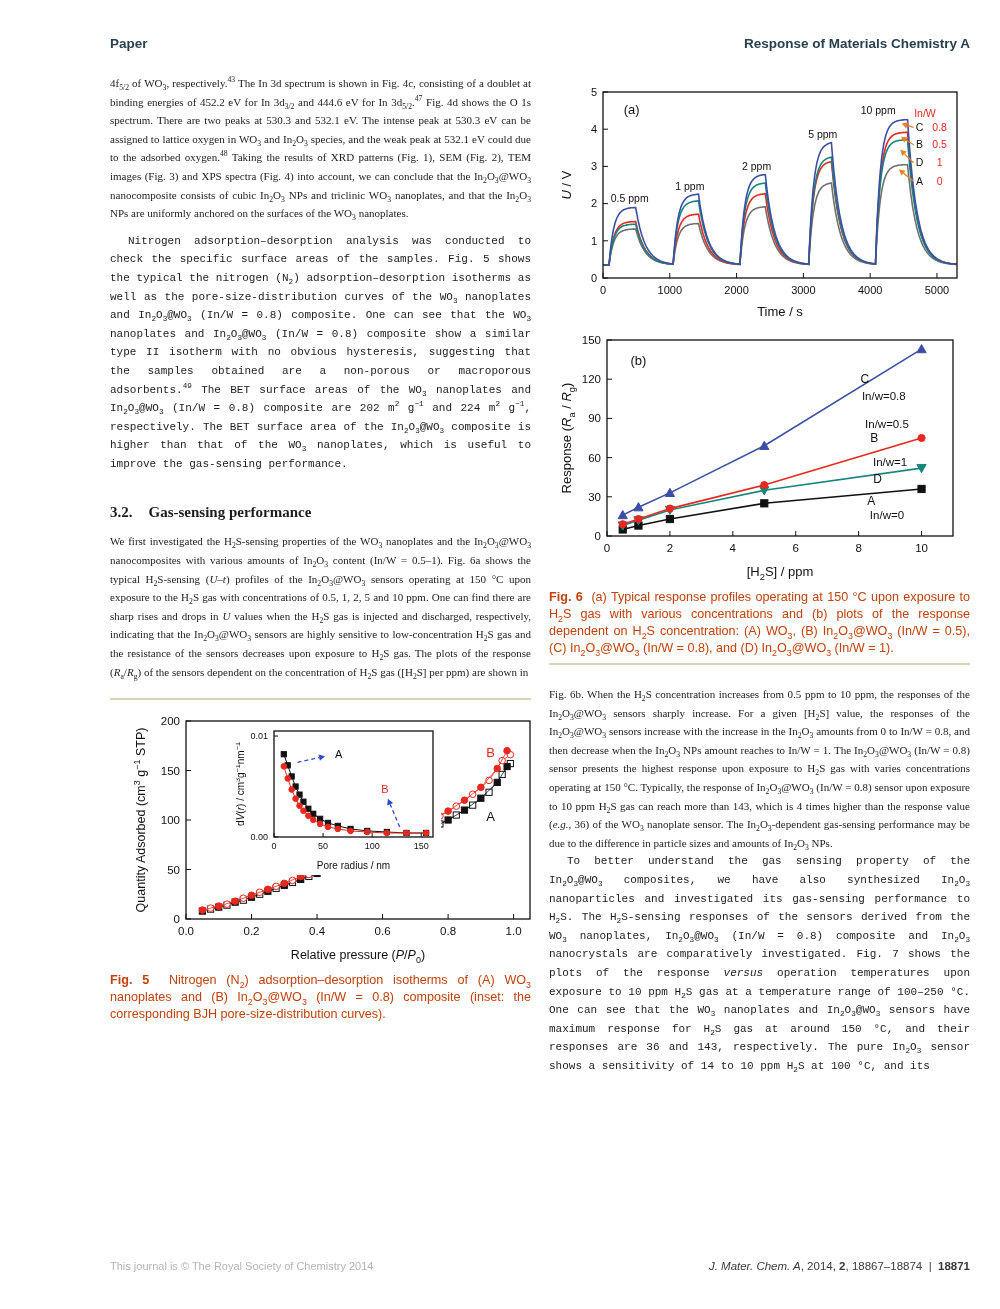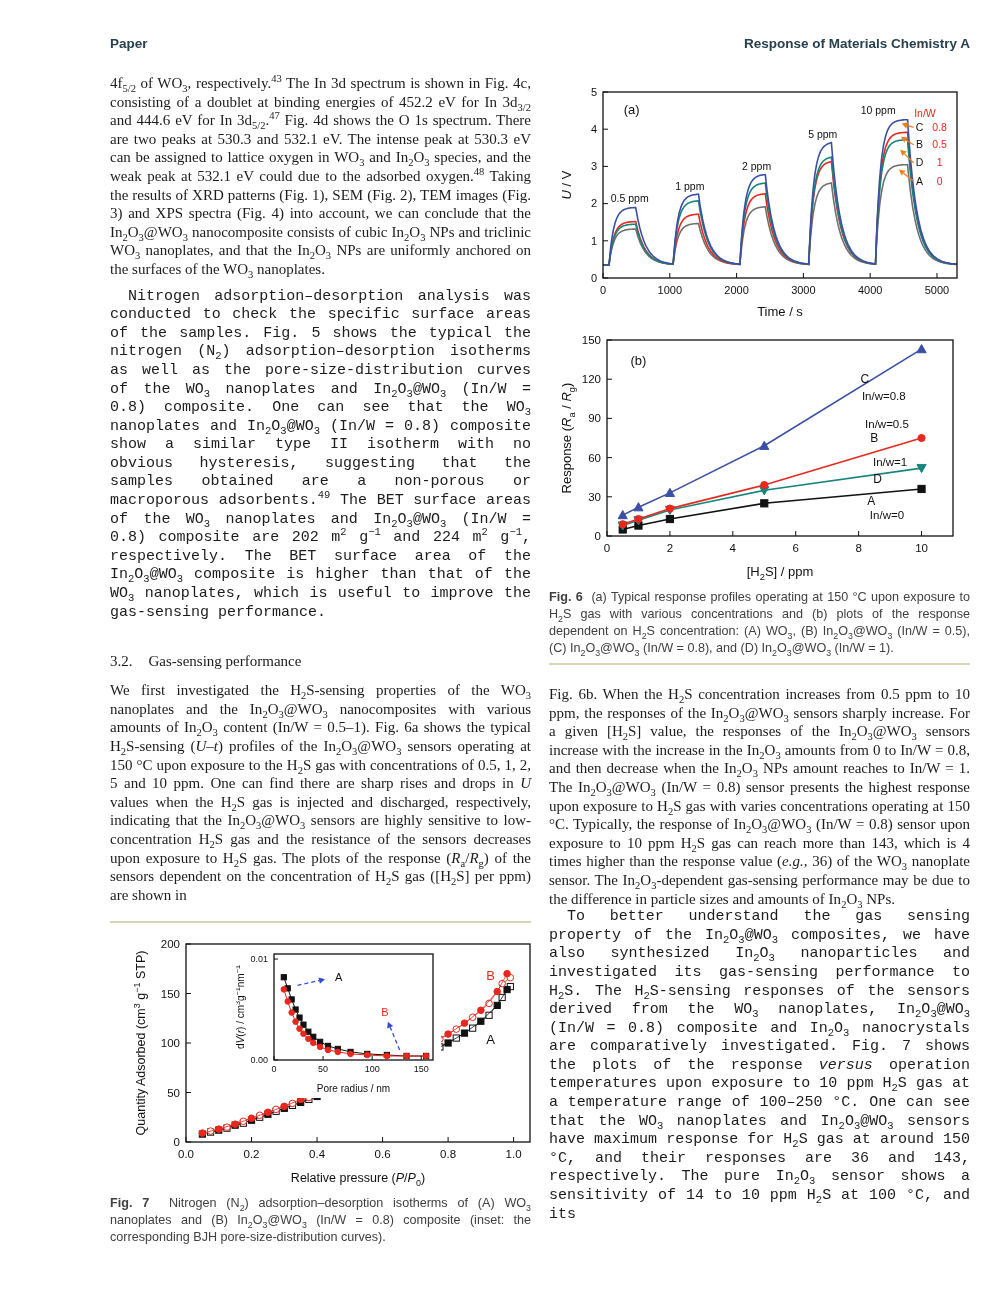--- a/index.html
+++ b/index.html
@@ -2,29 +2,29 @@
 <html><head>
 <meta charset="utf-8">
 <style>
   html,body{margin:0;padding:0;background:#ffffff;}
   .page{position:relative;width:1000px;height:1309px;background:#fff;overflow:hidden;
         font-family:"Liberation Serif",serif;color:#1c1c1c;margin-left:40px;}
   .hdr{position:absolute;top:36px;left:70px;right:70px;display:flex;justify-content:space-between;
        font-family:"Liberation Sans",sans-serif;font-size:13.5px;font-weight:600;color:#28404f;}
   .content{position:absolute;top:74px;left:70px;right:70px;display:flex;gap:18px;}
   .col{flex:1;min-width:0;}
-  .para{font-size:15px;line-height:18.6px;text-align:justify;margin:0 0 0 0;}
+  .para{font-size:11px;line-height:18.6px;text-align:justify;margin:0 0 0 0;}
   .para + .para{margin-top:9px;}
   .indent{text-indent:18px;font-family:Liberation Mono, monospace;}
   sub,sup{font-size:0.7em;line-height:0;}
-  .sect{margin-top:31px;margin-bottom:11px;font-size:15px;font-weight:normal;}
+  .sect{margin-top:31px;margin-bottom:11px;font-size:15px;font-weight:bold;}
   .sect .num{margin-right:16px;}
   .divider{height:2px;background:#d8d4b6;margin-top:17px;}
   .caption{font-family:"Liberation Sans",sans-serif;font-size:12.6px;line-height:17px;
-           color:#404040;text-align:justify;margin-top:7px;}
+           color:#c2410c;text-align:justify;margin-top:7px;}
   .fig5-wrap{position:relative;width:412px;margin:13px 0 0 22px;}
   .fig5-inset{position:absolute;left:104px;top:12px;}
   .fig6a-wrap{margin:8px 0 0 8px;}
   .fig6b-wrap{margin:8px 0 0 8px;}
   .ftr{position:absolute;top:1260px;left:70px;right:70px;display:flex;justify-content:space-between;
        font-family:"Liberation Sans",sans-serif;}
   .ftr .l{color:#b5b5b5;font-size:11px;}
   .ftr .r{color:#3a3a3a;font-size:11.5px;}
   svg{display:block;}
 </style>
@@ -214,21 +214,21 @@
             <text x="117.5" y="144" font-size="10" fill="#111" text-anchor="middle" font-family="&quot;Liberation Sans&quot;, sans-serif"><tspan>Pore radius / nm</tspan></text>
             <text x="8" y="59" font-size="10" fill="#111" text-anchor="middle" font-family="&quot;Liberation Sans&quot;, sans-serif" transform="rotate(-90 8 59)"><tspan>d</tspan><tspan font-style="italic">V</tspan><tspan>(</tspan><tspan font-style="italic">r</tspan><tspan>) / cm</tspan><tspan dy="-4.0" font-size="7.2">3</tspan><tspan dy="4.0">g</tspan><tspan dy="-4.0" font-size="7.2">−1</tspan><tspan dy="4.0">nm</tspan><tspan dy="-4.0" font-size="7.2">−1</tspan></text>
             <text x="102.77777777777777" y="33.069047619047616" font-size="11" fill="#111" text-anchor="middle" font-family="&quot;Liberation Sans&quot;, sans-serif"><tspan>A</tspan></text>
             <text x="148.9074074074074" y="68.40238095238095" font-size="11" fill="#e8281e" text-anchor="middle" font-family="&quot;Liberation Sans&quot;, sans-serif"><tspan>B</tspan></text>
             <line x1="61.55555555555556" y1="37.295238095238105" x2="83.17767253795206" y2="32.5295470052405" stroke="#2f4bd0" stroke-width="1.3" stroke-dasharray="4 3"></line>
             <polygon points="89.03703703703704,31.23809523809524 83.9,35.7 82.5,29.4" fill="#2f4bd0"></polygon>
             <line x1="163.62962962962962" y1="101.9047619047619" x2="154.15954415954417" y2="79.17655677655678" stroke="#2f4bd0" stroke-width="1.3" stroke-dasharray="4 3"></line>
             <polygon points="151.85185185185185,73.63809523809525 157.1,77.9 151.2,80.4" fill="#2f4bd0"></polygon>
           </svg>
       </div>
-      <div class="caption"><b>Fig. 7</b>&nbsp;&nbsp;Nitrogen (N<sub>2</sub>) adsorption–desorption isotherms of (A) WO<sub>3</sub> nanoplates and (B) In<sub>2</sub>O<sub>3</sub>@WO<sub>3</sub> (In/W = 0.8) composite (inset: the corresponding BJH pore-size-distribution curves).</div>
+      <div class="caption"><b>Fig. 5</b>&nbsp;&nbsp;Nitrogen (N<sub>2</sub>) adsorption–desorption isotherms of (A) WO<sub>3</sub> nanoplates and (B) In<sub>2</sub>O<sub>3</sub>@WO<sub>3</sub> (In/W = 0.8) composite (inset: the corresponding BJH pore-size-distribution curves).</div>
     </div>
 
     <div class="col">
       <div class="fig6a-wrap">
         <svg width="412" height="240">
             <path d="M46.0 183.0L46.7 183.0L47.3 183.0L48.0 183.0L48.7 183.0L49.3 183.0L50.0 183.0L50.7 183.0L51.3 183.0L52.0 183.0L52.7 178.2L53.3 174.0L54.0 170.4L54.7 167.3L55.4 164.6L56.0 162.2L56.7 160.2L57.4 158.4L58.0 156.9L58.7 155.5L59.4 154.4L60.0 153.4L60.7 152.5L61.4 151.8L62.0 151.1L62.7 150.6L63.4 150.1L64.0 149.7L64.7 149.3L65.4 149.0L66.0 148.7L66.7 148.5L67.4 148.2L68.0 148.1L68.7 147.9L69.4 147.8L70.0 147.7L70.7 147.6L71.4 147.5L72.0 147.4L72.7 147.3L73.4 147.3L74.1 147.2L74.7 147.2L75.4 147.1L76.1 147.1L76.7 147.1L77.4 147.1L78.1 147.0L78.7 147.0L79.4 149.5L80.1 151.8L80.7 154.0L81.4 156.0L82.1 157.8L82.7 159.6L83.4 161.2L84.1 162.7L84.7 164.1L85.4 165.4L86.1 166.6L86.7 167.7L87.4 168.8L88.1 169.7L88.7 170.7L89.4 171.5L90.1 172.3L90.8 173.0L91.4 173.7L92.1 174.4L92.8 175.0L93.4 175.5L94.1 176.0L94.8 176.5L95.4 176.9L96.1 177.4L96.8 177.8L97.4 178.1L98.1 178.4L98.8 178.8L99.4 179.1L100.1 179.3L100.8 179.6L101.4 179.8L102.1 180.0L102.8 180.2L103.4 180.4L104.1 180.6L104.8 180.8L105.4 180.9L106.1 181.1L106.8 181.2L107.4 181.3L108.1 181.4L108.8 181.5L109.5 181.6L110.1 181.7L110.8 181.8L111.5 181.9L112.1 182.0L112.8 182.0L113.5 182.1L114.1 182.2L114.8 182.2L115.5 182.3L116.1 182.3L116.8 176.9L117.5 172.1L118.1 168.0L118.8 164.5L119.5 161.4L120.1 158.7L120.8 156.4L121.5 154.4L122.1 152.7L122.8 151.1L123.5 149.8L124.1 148.7L124.8 147.7L125.5 146.9L126.2 146.1L126.8 145.5L127.5 144.9L128.2 144.4L128.8 144.0L129.5 143.7L130.2 143.4L130.8 143.1L131.5 142.9L132.2 142.6L132.8 142.5L133.5 142.3L134.2 142.2L134.8 142.1L135.5 142.0L136.2 141.9L136.8 141.8L137.5 141.7L138.2 141.7L138.8 141.6L139.5 141.6L140.2 141.6L140.8 141.5L141.5 141.5L142.2 144.4L142.8 147.0L143.5 149.5L144.2 151.8L144.9 154.0L145.5 156.0L146.2 157.8L146.9 159.6L147.5 161.2L148.2 162.7L148.9 164.1L149.5 165.4L150.2 166.6L150.9 167.7L151.5 168.8L152.2 169.8L152.9 170.7L153.5 171.5L154.2 172.3L154.9 173.0L155.5 173.7L156.2 174.4L156.9 175.0L157.5 175.5L158.2 176.0L158.9 176.5L159.5 177.0L160.2 177.4L160.9 177.8L161.6 178.1L162.2 178.4L162.9 178.8L163.6 179.1L164.2 179.3L164.9 179.6L165.6 179.8L166.2 180.0L166.9 180.2L167.6 180.4L168.2 180.6L168.9 180.8L169.6 180.9L170.2 181.1L170.9 181.2L171.6 181.3L172.2 181.4L172.9 181.5L173.6 181.6L174.2 181.7L174.9 181.8L175.6 181.9L176.2 182.0L176.9 182.0L177.6 182.1L178.2 182.2L178.9 182.2L179.6 182.3L180.3 182.3L180.9 182.4L181.6 182.4L182.3 182.4L182.9 182.5L183.6 174.8L184.3 168.1L184.9 162.3L185.6 157.3L186.3 152.9L186.9 149.2L187.6 145.9L188.3 143.0L188.9 140.6L189.6 138.5L190.3 136.6L190.9 135.0L191.6 133.6L192.3 132.4L192.9 131.4L193.6 130.5L194.3 129.7L194.9 129.0L195.6 128.4L196.3 127.9L197.0 127.5L197.6 127.1L198.3 126.7L199.0 126.5L199.6 126.2L200.3 126.0L201.0 125.8L201.6 125.6L202.3 125.5L203.0 125.4L203.6 125.3L204.3 125.2L205.0 125.1L205.6 125.0L206.3 125.0L207.0 124.9L207.6 124.9L208.3 124.8L209.0 128.8L209.6 132.6L210.3 136.0L211.0 139.3L211.6 142.3L212.3 145.1L213.0 147.7L213.6 150.1L214.3 152.4L215.0 154.5L215.7 156.5L216.3 158.3L217.0 160.0L217.7 161.6L218.3 163.1L219.0 164.4L219.7 165.7L220.3 166.9L221.0 168.0L221.7 169.0L222.3 170.0L223.0 170.9L223.7 171.7L224.3 172.5L225.0 173.2L225.7 173.9L226.3 174.5L227.0 175.1L227.7 175.7L228.3 176.2L229.0 176.6L229.7 177.1L230.3 177.5L231.0 177.9L231.7 178.2L232.4 178.5L233.0 178.8L233.7 179.1L234.4 179.4L235.0 179.6L235.7 179.9L236.4 180.1L237.0 180.3L237.7 180.5L238.4 180.6L239.0 180.8L239.7 181.0L240.4 181.1L241.0 181.2L241.7 181.3L242.4 181.5L243.0 181.6L243.7 181.7L244.4 181.8L245.0 181.8L245.7 181.9L246.4 182.0L247.0 182.1L247.7 182.1L248.4 182.2L249.0 182.2L249.7 182.3L250.4 182.3L251.1 182.4L251.7 182.4L252.4 171.5L253.1 162.0L253.7 153.8L254.4 146.7L255.1 140.6L255.7 135.2L256.4 130.6L257.1 126.6L257.7 123.1L258.4 120.1L259.1 117.4L259.7 115.2L260.4 113.2L261.1 111.5L261.7 110.0L262.4 108.7L263.1 107.6L263.7 106.7L264.4 105.8L265.1 105.1L265.7 104.5L266.4 103.9L267.1 103.5L267.8 103.1L268.4 102.7L269.1 102.4L269.8 102.1L270.4 101.9L271.1 101.7L271.8 101.5L272.4 101.4L273.1 101.2L273.8 101.1L274.4 101.0L275.1 106.7L275.8 111.9L276.4 116.8L277.1 121.4L277.8 125.6L278.4 129.6L279.1 133.3L279.8 136.7L280.4 139.9L281.1 142.9L281.8 145.6L282.4 148.2L283.1 150.6L283.8 152.8L284.4 154.9L285.1 156.8L285.8 158.6L286.5 160.3L287.1 161.9L287.8 163.3L288.5 164.7L289.1 166.0L289.8 167.1L290.5 168.2L291.1 169.2L291.8 170.2L292.5 171.1L293.1 171.9L293.8 172.7L294.5 173.4L295.1 174.0L295.8 174.6L296.5 175.2L297.1 175.8L297.8 176.3L298.5 176.7L299.1 177.1L299.8 177.6L300.5 177.9L301.1 178.3L301.8 178.6L302.5 178.9L303.2 179.2L303.8 179.4L304.5 179.7L305.2 179.9L305.8 180.1L306.5 180.3L307.2 180.5L307.8 180.7L308.5 180.8L309.2 181.0L309.8 181.1L310.5 181.2L311.2 181.4L311.8 181.5L312.5 181.6L313.2 181.7L313.8 181.8L314.5 181.9L315.2 181.9L315.8 182.0L316.5 182.1L317.2 182.1L317.8 182.2L318.5 182.2L319.2 169.0L319.8 157.5L320.5 147.5L321.2 138.8L321.9 131.3L322.5 124.9L323.2 119.2L323.9 114.3L324.5 110.1L325.2 106.4L325.9 103.3L326.5 100.5L327.2 98.1L327.9 96.0L328.5 94.2L329.2 92.7L329.9 91.3L330.5 90.2L331.2 89.1L331.9 88.3L332.5 87.5L333.2 86.8L333.9 86.3L334.5 85.8L335.2 85.3L335.9 85.0L336.5 84.6L337.2 84.4L337.9 84.1L338.6 83.9L339.2 83.7L339.9 83.6L340.6 83.4L341.2 83.3L341.9 83.2L342.6 83.1L343.2 83.0L343.9 83.0L344.6 82.9L345.2 82.9L345.9 82.8L346.6 82.8L347.2 82.8L347.9 82.7L348.6 82.7L349.2 82.7L349.9 82.7L350.6 82.6L351.2 89.6L351.9 96.0L352.6 102.0L353.2 107.6L353.9 112.8L354.6 117.6L355.2 122.1L355.9 126.3L356.6 130.2L357.3 133.9L357.9 137.2L358.6 140.4L359.3 143.3L359.9 146.1L360.6 148.6L361.3 151.0L361.9 153.2L362.6 155.2L363.3 157.2L363.9 158.9L364.6 160.6L365.3 162.1L365.9 163.6L366.6 164.9L367.3 166.2L367.9 167.3L368.6 168.4L369.3 169.4L369.9 170.3L370.6 171.2L371.3 172.0L371.9 172.8L372.6 173.5L373.3 174.1L374.0 174.7L374.6 175.3L375.3 175.8L376.0 176.3L376.6 176.8L377.3 177.2L378.0 177.6L378.6 178.0L379.3 178.3L380.0 178.6L380.6 178.9L381.3 179.2L382.0 179.5L382.6 179.7L383.3 180.0L384.0 180.2L384.6 180.4L385.3 180.5L386.0 180.7L386.6 180.9L387.3 181.0L388.0 181.1L388.6 181.3L389.3 181.4L390.0 181.5L390.6 181.6L391.3 181.7L392.0 181.8L392.7 181.9L393.3 181.9L394.0 182.0L394.7 182.1L395.3 182.1L396.0 182.2L396.7 182.3L397.3 182.3L398.0 182.4L398.7 182.4L399.3 182.4L400.0 182.5" fill="none" stroke="#707070" stroke-width="1.6"></path>
             <path d="M46.0 183.0L46.7 183.0L47.3 183.0L48.0 183.0L48.7 183.0L49.3 183.0L50.0 183.0L50.7 183.0L51.3 183.0L52.0 183.0L52.7 177.2L53.3 172.2L54.0 167.8L54.7 164.0L55.4 160.8L56.0 157.9L56.7 155.5L57.4 153.3L58.0 151.5L58.7 149.9L59.4 148.5L60.0 147.3L60.7 146.3L61.4 145.3L62.0 144.6L62.7 143.9L63.4 143.3L64.0 142.8L64.7 142.3L65.4 142.0L66.0 141.6L66.7 141.3L67.4 141.1L68.0 140.9L68.7 140.7L69.4 140.5L70.0 140.4L70.7 140.3L71.4 140.1L72.0 140.1L72.7 140.0L73.4 139.9L74.1 139.8L74.7 139.8L75.4 139.7L76.1 139.7L76.7 139.7L77.4 139.6L78.1 139.6L78.7 139.6L79.4 142.6L80.1 145.4L80.7 148.0L81.4 150.4L82.1 152.6L82.7 154.7L83.4 156.7L84.1 158.5L84.7 160.2L85.4 161.7L86.1 163.2L86.7 164.6L87.4 165.8L88.1 167.0L88.7 168.1L89.4 169.1L90.1 170.1L90.8 171.0L91.4 171.8L92.1 172.6L92.8 173.3L93.4 174.0L94.1 174.6L94.8 175.2L95.4 175.7L96.1 176.2L96.8 176.7L97.4 177.1L98.1 177.5L98.8 177.9L99.4 178.2L100.1 178.6L100.8 178.9L101.4 179.2L102.1 179.4L102.8 179.7L103.4 179.9L104.1 180.1L104.8 180.3L105.4 180.5L106.1 180.7L106.8 180.8L107.4 181.0L108.1 181.1L108.8 181.2L109.5 181.4L110.1 181.5L110.8 181.6L111.5 181.7L112.1 181.8L112.8 181.8L113.5 181.9L114.1 182.0L114.8 182.1L115.5 182.1L116.1 182.2L116.8 175.5L117.5 169.7L118.1 164.7L118.8 160.3L119.5 156.6L120.1 153.3L120.8 150.5L121.5 148.0L122.1 145.9L122.8 144.0L123.5 142.4L124.1 141.1L124.8 139.8L125.5 138.8L126.2 137.9L126.8 137.1L127.5 136.4L128.2 135.9L128.8 135.3L129.5 134.9L130.2 134.5L130.8 134.2L131.5 133.9L132.2 133.6L132.8 133.4L133.5 133.2L134.2 133.1L134.8 132.9L135.5 132.8L136.2 132.7L136.8 132.6L137.5 132.5L138.2 132.5L138.8 132.4L139.5 132.4L140.2 132.3L140.8 132.3L141.5 132.2L142.2 135.7L142.8 139.0L143.5 142.0L144.2 144.8L144.9 147.5L145.5 149.9L146.2 152.2L146.9 154.3L147.5 156.3L148.2 158.1L148.9 159.9L149.5 161.4L150.2 162.9L150.9 164.3L151.5 165.6L152.2 166.8L152.9 167.9L153.5 169.0L154.2 169.9L154.9 170.8L155.5 171.7L156.2 172.4L156.9 173.2L157.5 173.8L158.2 174.5L158.9 175.1L159.5 175.6L160.2 176.1L160.9 176.6L161.6 177.0L162.2 177.4L162.9 177.8L163.6 178.2L164.2 178.5L164.9 178.8L165.6 179.1L166.2 179.4L166.9 179.6L167.6 179.8L168.2 180.1L168.9 180.3L169.6 180.5L170.2 180.6L170.9 180.8L171.6 180.9L172.2 181.1L172.9 181.2L173.6 181.3L174.2 181.4L174.9 181.6L175.6 181.7L176.2 181.7L176.9 181.8L177.6 181.9L178.2 182.0L178.9 182.1L179.6 182.1L180.3 182.2L180.9 182.2L181.6 182.3L182.3 182.3L182.9 182.4L183.6 172.9L184.3 164.8L184.9 157.7L185.6 151.5L186.3 146.2L186.9 141.6L187.6 137.6L188.3 134.1L188.9 131.1L189.6 128.5L190.3 126.3L190.9 124.3L191.6 122.6L192.3 121.1L192.9 119.9L193.6 118.8L194.3 117.8L194.9 117.0L195.6 116.2L196.3 115.6L197.0 115.1L197.6 114.6L198.3 114.2L199.0 113.9L199.6 113.5L200.3 113.3L201.0 113.1L201.6 112.9L202.3 112.7L203.0 112.5L203.6 112.4L204.3 112.3L205.0 112.2L205.6 112.1L206.3 112.0L207.0 112.0L207.6 111.9L208.3 111.9L209.0 116.8L209.6 121.3L210.3 125.6L211.0 129.5L211.6 133.2L212.3 136.7L213.0 139.8L213.6 142.8L214.3 145.6L215.0 148.2L215.7 150.6L216.3 152.8L217.0 154.9L217.7 156.8L218.3 158.6L219.0 160.3L219.7 161.9L220.3 163.3L221.0 164.7L221.7 165.9L222.3 167.1L223.0 168.2L223.7 169.2L224.3 170.2L225.0 171.1L225.7 171.9L226.3 172.6L227.0 173.4L227.7 174.0L228.3 174.6L229.0 175.2L229.7 175.7L230.3 176.2L231.0 176.7L231.7 177.1L232.4 177.5L233.0 177.9L233.7 178.3L234.4 178.6L235.0 178.9L235.7 179.2L236.4 179.4L237.0 179.7L237.7 179.9L238.4 180.1L239.0 180.3L239.7 180.5L240.4 180.7L241.0 180.8L241.7 181.0L242.4 181.1L243.0 181.2L243.7 181.4L244.4 181.5L245.0 181.6L245.7 181.7L246.4 181.8L247.0 181.9L247.7 181.9L248.4 182.0L249.0 182.1L249.7 182.1L250.4 182.2L251.1 182.2L251.7 182.3L252.4 168.5L253.1 156.6L253.7 146.2L254.4 137.3L255.1 129.5L255.7 122.7L256.4 116.9L257.1 111.8L257.7 107.4L258.4 103.6L259.1 100.3L259.7 97.5L260.4 95.0L261.1 92.8L261.7 91.0L262.4 89.3L263.1 87.9L263.7 86.7L264.4 85.7L265.1 84.8L265.7 84.0L266.4 83.3L267.1 82.7L267.8 82.2L268.4 81.7L269.1 81.3L269.8 81.0L270.4 80.7L271.1 80.5L271.8 80.2L272.4 80.1L273.1 79.9L273.8 79.7L274.4 79.6L275.1 86.7L275.8 93.4L276.4 99.6L277.1 105.3L277.8 110.7L278.4 115.7L279.1 120.3L279.8 124.6L280.4 128.6L281.1 132.4L281.8 135.9L282.4 139.1L283.1 142.1L283.8 145.0L284.4 147.6L285.1 150.0L285.8 152.3L286.5 154.4L287.1 156.4L287.8 158.2L288.5 159.9L289.1 161.5L289.8 163.0L290.5 164.4L291.1 165.6L291.8 166.8L292.5 168.0L293.1 169.0L293.8 170.0L294.5 170.9L295.1 171.7L295.8 172.5L296.5 173.2L297.1 173.9L297.8 174.5L298.5 175.1L299.1 175.6L299.8 176.1L300.5 176.6L301.1 177.0L301.8 177.5L302.5 177.8L303.2 178.2L303.8 178.5L304.5 178.8L305.2 179.1L305.8 179.4L306.5 179.6L307.2 179.9L307.8 180.1L308.5 180.3L309.2 180.5L309.8 180.6L310.5 180.8L311.2 180.9L311.8 181.1L312.5 181.2L313.2 181.3L313.8 181.5L314.5 181.6L315.2 181.7L315.8 181.7L316.5 181.8L317.2 181.9L317.8 182.0L318.5 182.1L319.2 164.5L319.8 149.3L320.5 136.1L321.2 124.6L321.9 114.7L322.5 106.1L323.2 98.7L323.9 92.2L324.5 86.6L325.2 81.8L325.9 77.6L326.5 73.9L327.2 70.8L327.9 68.0L328.5 65.6L329.2 63.6L329.9 61.8L330.5 60.3L331.2 58.9L331.9 57.8L332.5 56.7L333.2 55.9L333.9 55.1L334.5 54.5L335.2 53.9L335.9 53.4L336.5 53.0L337.2 52.6L337.9 52.3L338.6 52.0L339.2 51.7L339.9 51.5L340.6 51.4L341.2 51.2L341.9 51.1L342.6 50.9L343.2 50.8L343.9 50.8L344.6 50.7L345.2 50.6L345.9 50.6L346.6 50.5L347.2 50.5L347.9 50.4L348.6 50.4L349.2 50.4L349.9 50.3L350.6 50.3L351.2 59.5L351.9 68.0L352.6 75.9L353.2 83.3L353.9 90.2L354.6 96.6L355.2 102.5L355.9 108.1L356.6 113.2L357.3 118.0L357.9 122.5L358.6 126.7L359.3 130.6L359.9 134.2L360.6 137.5L361.3 140.7L361.9 143.6L362.6 146.3L363.3 148.8L363.9 151.2L364.6 153.4L365.3 155.4L365.9 157.3L366.6 159.1L367.3 160.7L367.9 162.3L368.6 163.7L369.3 165.0L369.9 166.3L370.6 167.4L371.3 168.5L371.9 169.5L372.6 170.4L373.3 171.3L374.0 172.1L374.6 172.8L375.3 173.5L376.0 174.2L376.6 174.8L377.3 175.4L378.0 175.9L378.6 176.4L379.3 176.8L380.0 177.3L380.6 177.6L381.3 178.0L382.0 178.4L382.6 178.7L383.3 179.0L384.0 179.3L384.6 179.5L385.3 179.7L386.0 180.0L386.6 180.2L387.3 180.4L388.0 180.6L388.6 180.7L389.3 180.9L390.0 181.0L390.6 181.2L391.3 181.3L392.0 181.4L392.7 181.5L393.3 181.6L394.0 181.7L394.7 181.8L395.3 181.9L396.0 181.9L396.7 182.0L397.3 182.1L398.0 182.1L398.7 182.2L399.3 182.3L400.0 182.3" fill="none" stroke="#e8281e" stroke-width="1.6"></path>
             <path d="M46.0 183.0L46.7 183.0L47.3 183.0L48.0 183.0L48.7 183.0L49.3 183.0L50.0 183.0L50.7 183.0L51.3 183.0L52.0 183.0L52.7 177.5L53.3 172.8L54.0 168.7L54.7 165.2L55.4 162.1L56.0 159.4L56.7 157.1L57.4 155.1L58.0 153.4L58.7 151.9L59.4 150.6L60.0 149.4L60.7 148.4L61.4 147.6L62.0 146.9L62.7 146.2L63.4 145.7L64.0 145.2L64.7 144.8L65.4 144.4L66.0 144.1L66.7 143.8L67.4 143.6L68.0 143.4L68.7 143.2L69.4 143.1L70.0 142.9L70.7 142.8L71.4 142.7L72.0 142.6L72.7 142.5L73.4 142.5L74.1 142.4L74.7 142.4L75.4 142.3L76.1 142.3L76.7 142.3L77.4 142.2L78.1 142.2L78.7 142.2L79.4 145.0L80.1 147.6L80.7 150.1L81.4 152.3L82.1 154.4L82.7 156.4L83.4 158.2L84.1 159.9L84.7 161.5L85.4 163.0L86.1 164.4L86.7 165.7L87.4 166.9L88.1 168.0L88.7 169.0L89.4 170.0L90.1 170.9L90.8 171.7L91.4 172.5L92.1 173.2L92.8 173.9L93.4 174.5L94.1 175.1L94.8 175.6L95.4 176.1L96.1 176.6L96.8 177.1L97.4 177.5L98.1 177.8L98.8 178.2L99.4 178.5L100.1 178.8L100.8 179.1L101.4 179.4L102.1 179.6L102.8 179.9L103.4 180.1L104.1 180.3L104.8 180.5L105.4 180.6L106.1 180.8L106.8 180.9L107.4 181.1L108.1 181.2L108.8 181.3L109.5 181.5L110.1 181.6L110.8 181.7L111.5 181.7L112.1 181.8L112.8 181.9L113.5 182.0L114.1 182.1L114.8 182.1L115.5 182.2L116.1 182.2L116.8 173.8L117.5 166.4L118.1 160.1L118.8 154.5L119.5 149.8L120.1 145.6L120.8 142.0L121.5 138.9L122.1 136.2L122.8 133.9L123.5 131.8L124.1 130.1L124.8 128.6L125.5 127.2L126.2 126.1L126.8 125.1L127.5 124.2L128.2 123.5L128.8 122.8L129.5 122.3L130.2 121.8L130.8 121.4L131.5 121.0L132.2 120.7L132.8 120.4L133.5 120.2L134.2 120.0L134.8 119.8L135.5 119.6L136.2 119.5L136.8 119.4L137.5 119.3L138.2 119.2L138.8 119.1L139.5 119.1L140.2 119.0L140.8 118.9L141.5 118.9L142.2 123.3L142.8 127.4L143.5 131.3L144.2 134.8L144.9 138.1L145.5 141.2L146.2 144.1L146.9 146.8L147.5 149.3L148.2 151.6L148.9 153.8L149.5 155.8L150.2 157.7L150.9 159.4L151.5 161.0L152.2 162.5L152.9 164.0L153.5 165.3L154.2 166.5L154.9 167.6L155.5 168.7L156.2 169.7L156.9 170.6L157.5 171.4L158.2 172.2L158.9 173.0L159.5 173.7L160.2 174.3L160.9 174.9L161.6 175.5L162.2 176.0L162.9 176.5L163.6 176.9L164.2 177.3L164.9 177.7L165.6 178.1L166.2 178.4L166.9 178.7L167.6 179.0L168.2 179.3L168.9 179.6L169.6 179.8L170.2 180.0L170.9 180.2L171.6 180.4L172.2 180.6L172.9 180.7L173.6 180.9L174.2 181.0L174.9 181.2L175.6 181.3L176.2 181.4L176.9 181.5L177.6 181.6L178.2 181.7L178.9 181.8L179.6 181.9L180.3 182.0L180.9 182.0L181.6 182.1L182.3 182.2L182.9 182.2L183.6 171.4L184.3 162.0L184.9 153.8L185.6 146.8L186.3 140.6L186.9 135.3L187.6 130.7L188.3 126.7L188.9 123.3L189.6 120.3L190.3 117.7L190.9 115.4L191.6 113.5L192.3 111.8L192.9 110.3L193.6 109.1L194.3 107.9L194.9 107.0L195.6 106.2L196.3 105.4L197.0 104.8L197.6 104.3L198.3 103.8L199.0 103.4L199.6 103.1L200.3 102.8L201.0 102.5L201.6 102.3L202.3 102.1L203.0 101.9L203.6 101.7L204.3 101.6L205.0 101.5L205.6 101.4L206.3 101.3L207.0 101.2L207.6 101.2L208.3 101.1L209.0 106.8L209.6 112.0L210.3 116.9L211.0 121.5L211.6 125.7L212.3 129.7L213.0 133.3L213.6 136.8L214.3 139.9L215.0 142.9L215.7 145.7L216.3 148.2L217.0 150.6L217.7 152.9L218.3 154.9L219.0 156.9L219.7 158.7L220.3 160.4L221.0 161.9L221.7 163.4L222.3 164.7L223.0 166.0L223.7 167.1L224.3 168.2L225.0 169.3L225.7 170.2L226.3 171.1L227.0 171.9L227.7 172.7L228.3 173.4L229.0 174.0L229.7 174.7L230.3 175.2L231.0 175.8L231.7 176.3L232.4 176.7L233.0 177.2L233.7 177.6L234.4 177.9L235.0 178.3L235.7 178.6L236.4 178.9L237.0 179.2L237.7 179.4L238.4 179.7L239.0 179.9L239.7 180.1L240.4 180.3L241.0 180.5L241.7 180.7L242.4 180.8L243.0 181.0L243.7 181.1L244.4 181.3L245.0 181.4L245.7 181.5L246.4 181.6L247.0 181.7L247.7 181.8L248.4 181.9L249.0 181.9L249.7 182.0L250.4 182.1L251.1 182.1L251.7 182.2L252.4 167.8L253.1 155.4L253.7 144.6L254.4 135.3L255.1 127.1L255.7 120.1L256.4 114.0L257.1 108.7L257.7 104.2L258.4 100.2L259.1 96.8L259.7 93.8L260.4 91.2L261.1 88.9L261.7 87.0L262.4 85.3L263.1 83.9L263.7 82.6L264.4 81.5L265.1 80.5L265.7 79.7L266.4 79.0L267.1 78.4L267.8 77.9L268.4 77.4L269.1 77.0L269.8 76.6L270.4 76.3L271.1 76.1L271.8 75.8L272.4 75.6L273.1 75.5L273.8 75.3L274.4 75.2L275.1 82.6L275.8 89.5L276.4 96.0L277.1 102.0L277.8 107.6L278.4 112.8L279.1 117.6L279.8 122.1L280.4 126.3L281.1 130.2L281.8 133.9L282.4 137.2L283.1 140.4L283.8 143.3L284.4 146.1L285.1 148.6L285.8 151.0L286.5 153.2L287.1 155.2L287.8 157.1L288.5 158.9L289.1 160.6L289.8 162.1L290.5 163.6L291.1 164.9L291.8 166.2L292.5 167.3L293.1 168.4L293.8 169.4L294.5 170.3L295.1 171.2L295.8 172.0L296.5 172.8L297.1 173.5L297.8 174.1L298.5 174.7L299.1 175.3L299.8 175.8L300.5 176.3L301.1 176.8L301.8 177.2L302.5 177.6L303.2 178.0L303.8 178.3L304.5 178.6L305.2 178.9L305.8 179.2L306.5 179.5L307.2 179.7L307.8 179.9L308.5 180.2L309.2 180.4L309.8 180.5L310.5 180.7L311.2 180.9L311.8 181.0L312.5 181.1L313.2 181.3L313.8 181.4L314.5 181.5L315.2 181.6L315.8 181.7L316.5 181.8L317.2 181.9L317.8 181.9L318.5 182.0L319.2 165.5L319.8 151.1L320.5 138.7L321.2 127.9L321.9 118.5L322.5 110.4L323.2 103.4L323.9 97.3L324.5 92.0L325.2 87.4L325.9 83.5L326.5 80.0L327.2 77.0L327.9 74.5L328.5 72.2L329.2 70.3L329.9 68.6L330.5 67.1L331.2 65.9L331.9 64.8L332.5 63.8L333.2 63.0L333.9 62.3L334.5 61.7L335.2 61.1L335.9 60.6L336.5 60.2L337.2 59.9L337.9 59.6L338.6 59.3L339.2 59.1L339.9 58.9L340.6 58.7L341.2 58.6L341.9 58.5L342.6 58.3L343.2 58.2L343.9 58.2L344.6 58.1L345.2 58.0L345.9 58.0L346.6 57.9L347.2 57.9L347.9 57.8L348.6 57.8L349.2 57.8L349.9 57.8L350.6 57.7L351.2 66.4L351.9 74.4L352.6 81.9L353.2 88.9L353.9 95.4L354.6 101.4L355.2 107.0L355.9 112.3L356.6 117.1L357.3 121.7L357.9 125.9L358.6 129.8L359.3 133.5L359.9 136.9L360.6 140.1L361.3 143.0L361.9 145.8L362.6 148.4L363.3 150.7L363.9 153.0L364.6 155.0L365.3 157.0L365.9 158.8L366.6 160.4L367.3 162.0L367.9 163.4L368.6 164.8L369.3 166.0L369.9 167.2L370.6 168.3L371.3 169.3L371.9 170.2L372.6 171.1L373.3 171.9L374.0 172.7L374.6 173.4L375.3 174.1L376.0 174.7L376.6 175.3L377.3 175.8L378.0 176.3L378.6 176.7L379.3 177.2L380.0 177.6L380.6 177.9L381.3 178.3L382.0 178.6L382.6 178.9L383.3 179.2L384.0 179.5L384.6 179.7L385.3 179.9L386.0 180.1L386.6 180.3L387.3 180.5L388.0 180.7L388.6 180.8L389.3 181.0L390.0 181.1L390.6 181.3L391.3 181.4L392.0 181.5L392.7 181.6L393.3 181.7L394.0 181.8L394.7 181.9L395.3 181.9L396.0 182.0L396.7 182.1L397.3 182.1L398.0 182.2L398.7 182.2L399.3 182.3L400.0 182.3" fill="none" stroke="#17857c" stroke-width="1.6"></path>
             <path d="M46.0 183.0L46.7 183.0L47.3 183.0L48.0 183.0L48.7 183.0L49.3 183.0L50.0 183.0L50.7 183.0L51.3 183.0L52.0 183.0L52.7 175.3L53.3 168.7L54.0 162.9L54.7 157.9L55.4 153.5L56.0 149.8L56.7 146.5L57.4 143.7L58.0 141.3L58.7 139.1L59.4 137.3L60.0 135.7L60.7 134.3L61.4 133.1L62.0 132.1L62.7 131.2L63.4 130.4L64.0 129.7L64.7 129.1L65.4 128.6L66.0 128.2L66.7 127.8L67.4 127.5L68.0 127.2L68.7 126.9L69.4 126.7L70.0 126.5L70.7 126.4L71.4 126.2L72.0 126.1L72.7 126.0L73.4 125.9L74.1 125.8L74.7 125.8L75.4 125.7L76.1 125.7L76.7 125.6L77.4 125.6L78.1 125.5L78.7 125.5L79.4 129.5L80.1 133.2L80.7 136.6L81.4 139.8L82.1 142.8L82.7 145.5L83.4 148.1L84.1 150.5L84.7 152.8L85.4 154.8L86.1 156.8L86.7 158.6L87.4 160.3L88.1 161.8L88.7 163.3L89.4 164.7L90.1 165.9L90.8 167.1L91.4 168.2L92.1 169.2L92.8 170.2L93.4 171.0L94.1 171.9L94.8 172.6L95.4 173.3L96.1 174.0L96.8 174.6L97.4 175.2L98.1 175.7L98.8 176.2L99.4 176.7L100.1 177.1L100.8 177.5L101.4 177.9L102.1 178.3L102.8 178.6L103.4 178.9L104.1 179.2L104.8 179.4L105.4 179.7L106.1 179.9L106.8 180.1L107.4 180.3L108.1 180.5L108.8 180.7L109.5 180.8L110.1 181.0L110.8 181.1L111.5 181.2L112.1 181.4L112.8 181.5L113.5 181.6L114.1 181.7L114.8 181.8L115.5 181.8L116.1 181.9L116.8 172.6L117.5 164.5L118.1 157.5L118.8 151.5L119.5 146.2L120.1 141.6L120.8 137.7L121.5 134.3L122.1 131.3L122.8 128.7L123.5 126.5L124.1 124.5L124.8 122.9L125.5 121.4L126.2 120.1L126.8 119.0L127.5 118.1L128.2 117.3L128.8 116.6L129.5 115.9L130.2 115.4L130.8 114.9L131.5 114.5L132.2 114.2L132.8 113.9L133.5 113.6L134.2 113.4L134.8 113.2L135.5 113.0L136.2 112.9L136.8 112.8L137.5 112.7L138.2 112.6L138.8 112.5L139.5 112.4L140.2 112.3L140.8 112.3L141.5 112.2L142.2 117.1L142.8 121.7L143.5 125.9L144.2 129.8L144.9 133.5L145.5 136.9L146.2 140.1L146.9 143.0L147.5 145.8L148.2 148.3L148.9 150.7L149.5 153.0L150.2 155.0L150.9 157.0L151.5 158.7L152.2 160.4L152.9 162.0L153.5 163.4L154.2 164.8L154.9 166.0L155.5 167.2L156.2 168.3L156.9 169.3L157.5 170.2L158.2 171.1L158.9 171.9L159.5 172.7L160.2 173.4L160.9 174.1L161.6 174.7L162.2 175.3L162.9 175.8L163.6 176.3L164.2 176.7L164.9 177.2L165.6 177.6L166.2 177.9L166.9 178.3L167.6 178.6L168.2 178.9L168.9 179.2L169.6 179.5L170.2 179.7L170.9 179.9L171.6 180.1L172.2 180.3L172.9 180.5L173.6 180.7L174.2 180.8L174.9 181.0L175.6 181.1L176.2 181.3L176.9 181.4L177.6 181.5L178.2 181.6L178.9 181.7L179.6 181.8L180.3 181.9L180.9 181.9L181.6 182.0L182.3 182.1L182.9 182.1L183.6 170.2L184.3 159.8L184.9 150.8L185.6 143.0L186.3 136.2L186.9 130.4L187.6 125.3L188.3 120.9L188.9 117.1L189.6 113.8L190.3 110.9L190.9 108.4L191.6 106.3L192.3 104.4L192.9 102.8L193.6 101.4L194.3 100.1L194.9 99.1L195.6 98.2L196.3 97.4L197.0 96.7L197.6 96.1L198.3 95.6L199.0 95.1L199.6 94.7L200.3 94.4L201.0 94.1L201.6 93.9L202.3 93.6L203.0 93.4L203.6 93.3L204.3 93.1L205.0 93.0L205.6 92.9L206.3 92.8L207.0 92.7L207.6 92.7L208.3 92.6L209.0 98.8L209.6 104.6L210.3 110.0L211.0 115.1L211.6 119.7L212.3 124.1L213.0 128.2L213.6 131.9L214.3 135.5L215.0 138.7L215.7 141.8L216.3 144.6L217.0 147.3L217.7 149.7L218.3 152.0L219.0 154.2L219.7 156.1L220.3 158.0L221.0 159.7L221.7 161.3L222.3 162.8L223.0 164.2L223.7 165.5L224.3 166.7L225.0 167.8L225.7 168.9L226.3 169.8L227.0 170.7L227.7 171.6L228.3 172.4L229.0 173.1L229.7 173.8L230.3 174.4L231.0 175.0L231.7 175.6L232.4 176.1L233.0 176.5L233.7 177.0L234.4 177.4L235.0 177.8L235.7 178.1L236.4 178.5L237.0 178.8L237.7 179.1L238.4 179.3L239.0 179.6L239.7 179.8L240.4 180.0L241.0 180.3L241.7 180.4L242.4 180.6L243.0 180.8L243.7 180.9L244.4 181.1L245.0 181.2L245.7 181.3L246.4 181.4L247.0 181.5L247.7 181.6L248.4 181.7L249.0 181.8L249.7 181.9L250.4 182.0L251.1 182.0L251.7 182.1L252.4 165.8L253.1 151.7L253.7 139.5L254.4 128.9L255.1 119.7L255.7 111.7L256.4 104.8L257.1 98.8L257.7 93.6L258.4 89.1L259.1 85.2L259.7 81.9L260.4 78.9L261.1 76.4L261.7 74.2L262.4 72.3L263.1 70.6L263.7 69.2L264.4 67.9L265.1 66.9L265.7 65.9L266.4 65.1L267.1 64.4L267.8 63.8L268.4 63.3L269.1 62.8L269.8 62.4L270.4 62.1L271.1 61.8L271.8 61.5L272.4 61.3L273.1 61.1L273.8 60.9L274.4 60.8L275.1 69.2L275.8 77.1L276.4 84.4L277.1 91.2L277.8 97.5L278.4 103.4L279.1 108.9L279.8 114.0L280.4 118.7L281.1 123.2L281.8 127.3L282.4 131.1L283.1 134.7L283.8 138.0L284.4 141.1L285.1 144.0L285.8 146.7L286.5 149.2L287.1 151.5L287.8 153.7L288.5 155.7L289.1 157.6L289.8 159.3L290.5 161.0L291.1 162.5L291.8 163.9L292.5 165.2L293.1 166.4L293.8 167.6L294.5 168.6L295.1 169.6L295.8 170.6L296.5 171.4L297.1 172.2L297.8 173.0L298.5 173.6L299.1 174.3L299.8 174.9L300.5 175.4L301.1 176.0L301.8 176.4L302.5 176.9L303.2 177.3L303.8 177.7L304.5 178.1L305.2 178.4L305.8 178.7L306.5 179.0L307.2 179.3L307.8 179.5L308.5 179.8L309.2 180.0L309.8 180.2L310.5 180.4L311.2 180.6L311.8 180.7L312.5 180.9L313.2 181.0L313.8 181.2L314.5 181.3L315.2 181.4L315.8 181.5L316.5 181.6L317.2 181.7L317.8 181.8L318.5 181.9L319.2 162.7L319.8 146.0L320.5 131.6L321.2 119.0L321.9 108.2L322.5 98.8L323.2 90.6L323.9 83.6L324.5 77.4L325.2 72.1L325.9 67.5L326.5 63.5L327.2 60.1L327.9 57.1L328.5 54.5L329.2 52.2L329.9 50.3L330.5 48.6L331.2 47.1L331.9 45.8L332.5 44.7L333.2 43.8L333.9 42.9L334.5 42.2L335.2 41.6L335.9 41.0L336.5 40.6L337.2 40.2L337.9 39.8L338.6 39.5L339.2 39.3L339.9 39.0L340.6 38.8L341.2 38.7L341.9 38.5L342.6 38.4L343.2 38.3L343.9 38.2L344.6 38.1L345.2 38.0L345.9 37.9L346.6 37.9L347.2 37.8L347.9 37.8L348.6 37.8L349.2 37.7L349.9 37.7L350.6 37.7L351.2 47.7L351.9 57.0L352.6 65.7L353.2 73.8L353.9 81.3L354.6 88.3L355.2 94.9L355.9 100.9L356.6 106.6L357.3 111.8L357.9 116.8L358.6 121.3L359.3 125.6L359.9 129.5L360.6 133.2L361.3 136.6L361.9 139.8L362.6 142.8L363.3 145.6L363.9 148.2L364.6 150.6L365.3 152.8L365.9 154.9L366.6 156.8L367.3 158.6L367.9 160.3L368.6 161.9L369.3 163.3L369.9 164.7L370.6 165.9L371.3 167.1L371.9 168.2L372.6 169.2L373.3 170.2L374.0 171.1L374.6 171.9L375.3 172.6L376.0 173.4L376.6 174.0L377.3 174.6L378.0 175.2L378.6 175.7L379.3 176.2L380.0 176.7L380.6 177.1L381.3 177.5L382.0 177.9L382.6 178.3L383.3 178.6L384.0 178.9L384.6 179.2L385.3 179.4L386.0 179.7L386.6 179.9L387.3 180.1L388.0 180.3L388.6 180.5L389.3 180.7L390.0 180.8L390.6 181.0L391.3 181.1L392.0 181.2L392.7 181.4L393.3 181.5L394.0 181.6L394.7 181.7L395.3 181.8L396.0 181.9L396.7 181.9L397.3 182.0L398.0 182.1L398.7 182.1L399.3 182.2L400.0 182.2" fill="none" stroke="#3b50a5" stroke-width="1.6"></path>
             <rect x="46" y="10" width="354" height="186" fill="none" stroke="#111" stroke-width="1.3"></rect>
@@ -348,14 +348,18 @@
           </svg>
       </div>
       <div class="caption"><b>Fig. 6</b>&nbsp;&nbsp;(a) Typical response profiles operating at 150 °C upon exposure to H<sub>2</sub>S gas with various concentrations and (b) plots of the response dependent on H<sub>2</sub>S concentration: (A) WO<sub>3</sub>, (B) In<sub>2</sub>O<sub>3</sub>@WO<sub>3</sub> (In/W = 0.5), (C) In<sub>2</sub>O<sub>3</sub>@WO<sub>3</sub> (In/W = 0.8), and (D) In<sub>2</sub>O<sub>3</sub>@WO<sub>3</sub> (In/W = 1).</div>
       <div class="divider" style="margin-top:6px;"></div>
       <p class="para" style="margin-top:20px;">Fig. 6b. When the H<sub>2</sub>S concentration increases from 0.5 ppm to 10 ppm, the responses of the In<sub>2</sub>O<sub>3</sub>@WO<sub>3</sub> sensors sharply increase. For a given [H<sub>2</sub>S] value, the responses of the In<sub>2</sub>O<sub>3</sub>@WO<sub>3</sub> sensors increase with the increase in the In<sub>2</sub>O<sub>3</sub> amounts from 0 to In/W = 0.8, and then decrease when the In<sub>2</sub>O<sub>3</sub> NPs amount reaches to In/W = 1. The In<sub>2</sub>O<sub>3</sub>@WO<sub>3</sub> (In/W = 0.8) sensor presents the highest response upon exposure to H<sub>2</sub>S gas with varies concentrations operating at 150 °C. Typically, the response of In<sub>2</sub>O<sub>3</sub>@WO<sub>3</sub> (In/W = 0.8) sensor upon exposure to 10 ppm H<sub>2</sub>S gas can reach more than 143, which is 4 times higher than the response value (<i>e.g.</i>, 36) of the WO<sub>3</sub> nanoplate sensor. The In<sub>2</sub>O<sub>3</sub>-dependent gas-sensing performance may be due to the difference in particle sizes and amounts of In<sub>2</sub>O<sub>3</sub> NPs.</p>
       <p class="para indent" style="margin-top:0;">To better understand the gas sensing property of the In<sub>2</sub>O<sub>3</sub>@WO<sub>3</sub> composites, we have also synthesized In<sub>2</sub>O<sub>3</sub> nanoparticles and investigated its gas-sensing performance to H<sub>2</sub>S. The H<sub>2</sub>S-sensing responses of the sensors derived from the WO<sub>3</sub> nanoplates, In<sub>2</sub>O<sub>3</sub>@WO<sub>3</sub> (In/W = 0.8) composite and In<sub>2</sub>O<sub>3</sub> nanocrystals are comparatively investigated. Fig. 7 shows the plots of the response <i>versus</i> operation temperatures upon exposure to 10 ppm H<sub>2</sub>S gas at a temperature range of 100–250 °C. One can see that the WO<sub>3</sub> nanoplates and In<sub>2</sub>O<sub>3</sub>@WO<sub>3</sub> sensors have maximum response for H<sub>2</sub>S gas at around 150 °C, and their responses are 36 and 143, respectively. The pure In<sub>2</sub>O<sub>3</sub> sensor shows a sensitivity of 14 to 10 ppm H<sub>2</sub>S at 100 °C, and its</p>
     </div>
 
   </div>
 
+  <div class="ftr">
+    <span class="l">This journal is © The Royal Society of Chemistry 2014</span>
+    <span class="r"><i>J. Mater. Chem. A</i>, 2014, <b>2</b>, 18867–18874&nbsp;&nbsp;|&nbsp;&nbsp;<b>18871</b></span>
+  </div>
 
 </div>
 
 </body></html>

